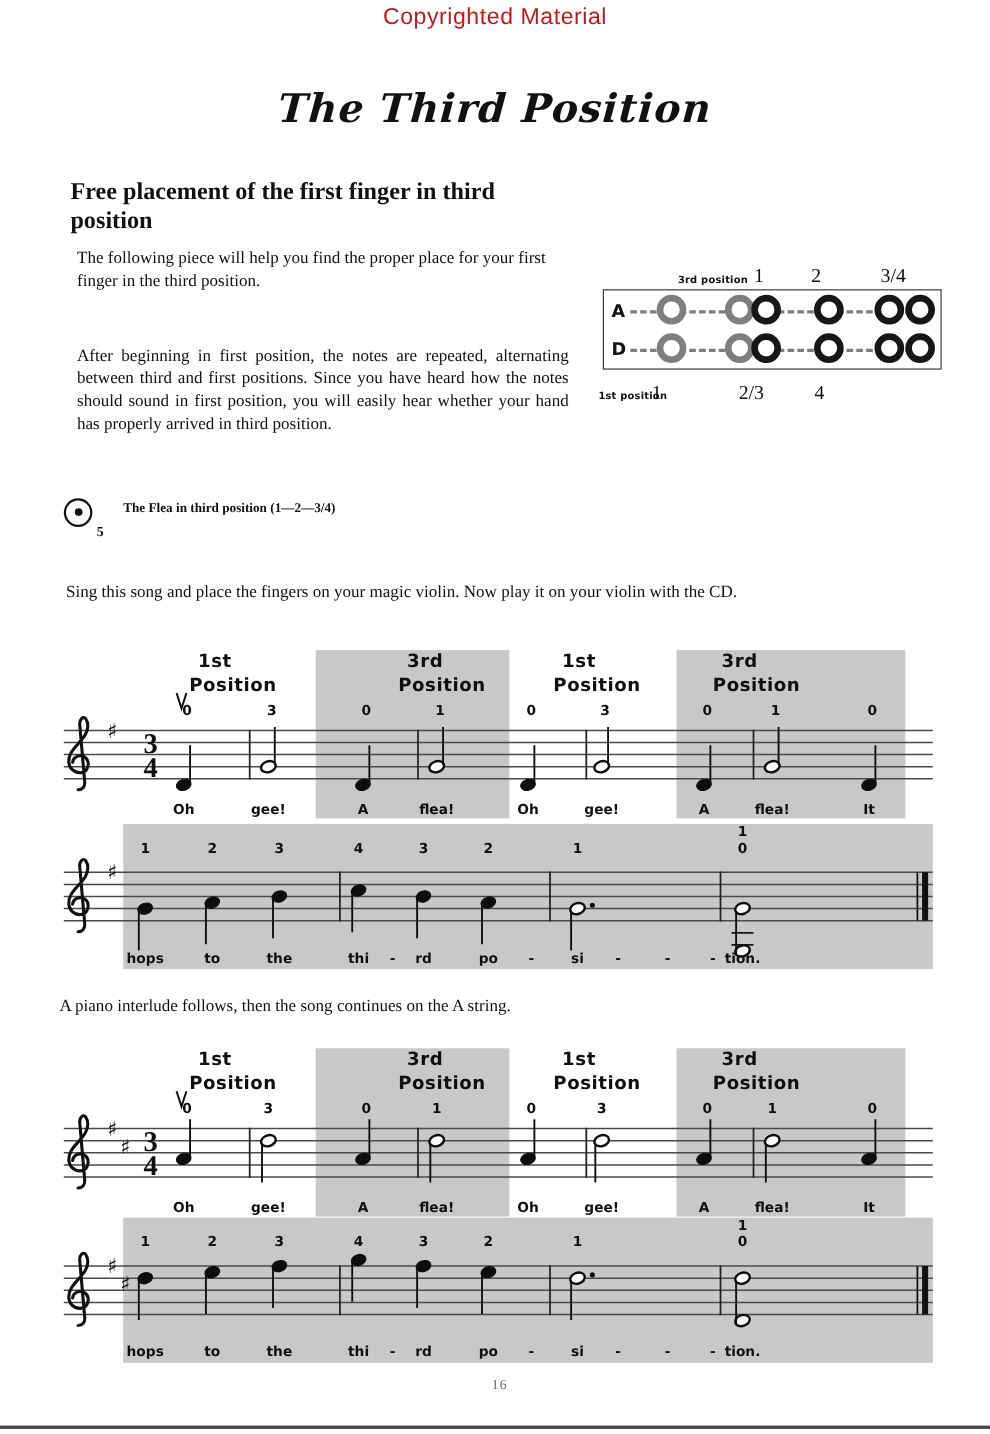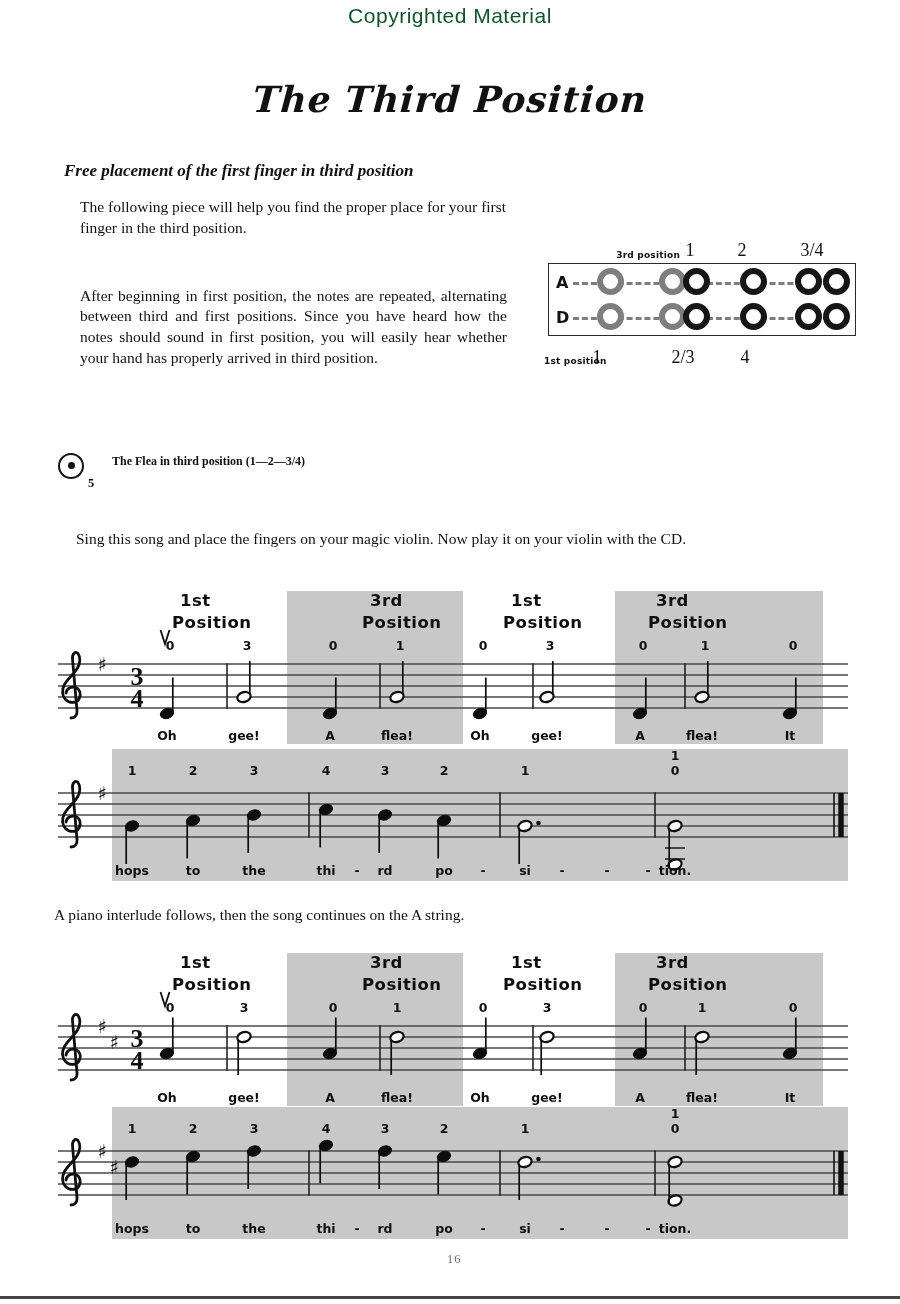--- a/index.html
+++ b/index.html
@@ -2,45 +2,45 @@
 <html><head>
 <meta charset="utf-8">
 <style>
   html,body{margin:0;padding:0;background:#e8e8e8;}
   #page{position:relative;width:900px;height:1304px;background:#ffffff;overflow:hidden;
         font-family:"Liberation Serif",serif;color:#111;}
   .abs{position:absolute;}
   .ctr{transform:translateX(-50%);}
 
   .copyright{left:0;top:4px;width:100%;text-align:center;font-family:"Liberation Sans",sans-serif;
-             font-size:21px;color:#14532d;letter-spacing:.5px;}
+             font-size:21px;color:#b91c1c;letter-spacing:.5px;}
   .main-title{left:0;top:78px;width:100%;text-align:center;font-family:"DejaVu Serif",serif;
               font-style:italic;font-weight:bold;font-size:36px;transform:skewX(-4deg);letter-spacing:1px;}
 
   .intro{left:64px;top:161px;width:459px;}
-  .intro h2{margin:0 0 12px 0;font-size:17px;font-weight:bold;font-style:italic;}
-  .intro p{margin:16px;font-size:15.5px;line-height:1.34;}
+  .intro h2{margin:0 0 12px 0;font-size:22px;font-weight:bold;}
+  .intro p{margin:6px;font-size:15.5px;line-height:1.34;}
   .intro .p2{margin-top:47px;text-align:justify;}
 
   .diagram{left:540px;top:163px;width:322px;height:215px;}
   .d-t1,.d-t2{left:0;width:100%;text-align:center;font-family:"DejaVu Sans",sans-serif;
               font-weight:bold;font-size:17px;letter-spacing:.3px;}
   .d-t1{top:0;} .d-t2{top:25px;}
   .d-tiny{font-family:"DejaVu Sans",sans-serif;font-weight:bold;font-size:9px;letter-spacing:.2px;}
   .d-num{font-family:"Liberation Serif",serif;font-size:18px;}
   .d-box{left:8px;top:100px;width:306px;height:71px;border:1.5px solid #2a2a2a;}
   .d-string{font-family:"DejaVu Sans",sans-serif;font-weight:bold;font-size:16px;left:7px;}
   .dashline{position:absolute;left:24px;right:8px;border-top:3px dashed #7d7d7d;z-index:1;}
   .fcirc{position:absolute;width:15px;height:15px;border-radius:50%;background:#fff;z-index:2;}
 
   .cd-ring{left:58px;top:453px;width:22px;height:22px;border:2px solid #111;border-radius:50%;}
   .cd-dot{width:7px;height:7px;background:#111;border-radius:50%;margin:6.5px auto 0 auto;}
   .cd-num{left:88px;top:476px;font-size:12.5px;font-weight:bold;}
   .flea-title{left:112px;top:454px;font-size:12px;font-weight:bold;}
-  .sing{left:76px;top:530px;font-size:15.5px;}
+  .sing{left:60px;top:530px;font-size:15.5px;}
   .interlude{left:54px;top:906px;font-size:15.5px;}
 
   .music-system{left:0;width:900px;}
   #sys1{top:588px;} #sys2{top:745px;} #sys3{top:950px;} #sys4{top:1103px;}
   svg text{fill:#0f0f0f;text-anchor:middle;}
   svg .fing{font-family:"DejaVu Sans",sans-serif;font-weight:bold;font-size:12.5px;}
   svg .lyr{font-family:"DejaVu Sans",sans-serif;font-weight:bold;font-size:12.5px;}
   svg .plbl{font-family:"DejaVu Sans",sans-serif;font-weight:bold;font-size:16.5px;
             letter-spacing:.5px;text-anchor:start;}
   svg .ts{font-family:"Liberation Serif",serif;font-weight:bold;font-size:26px;}

